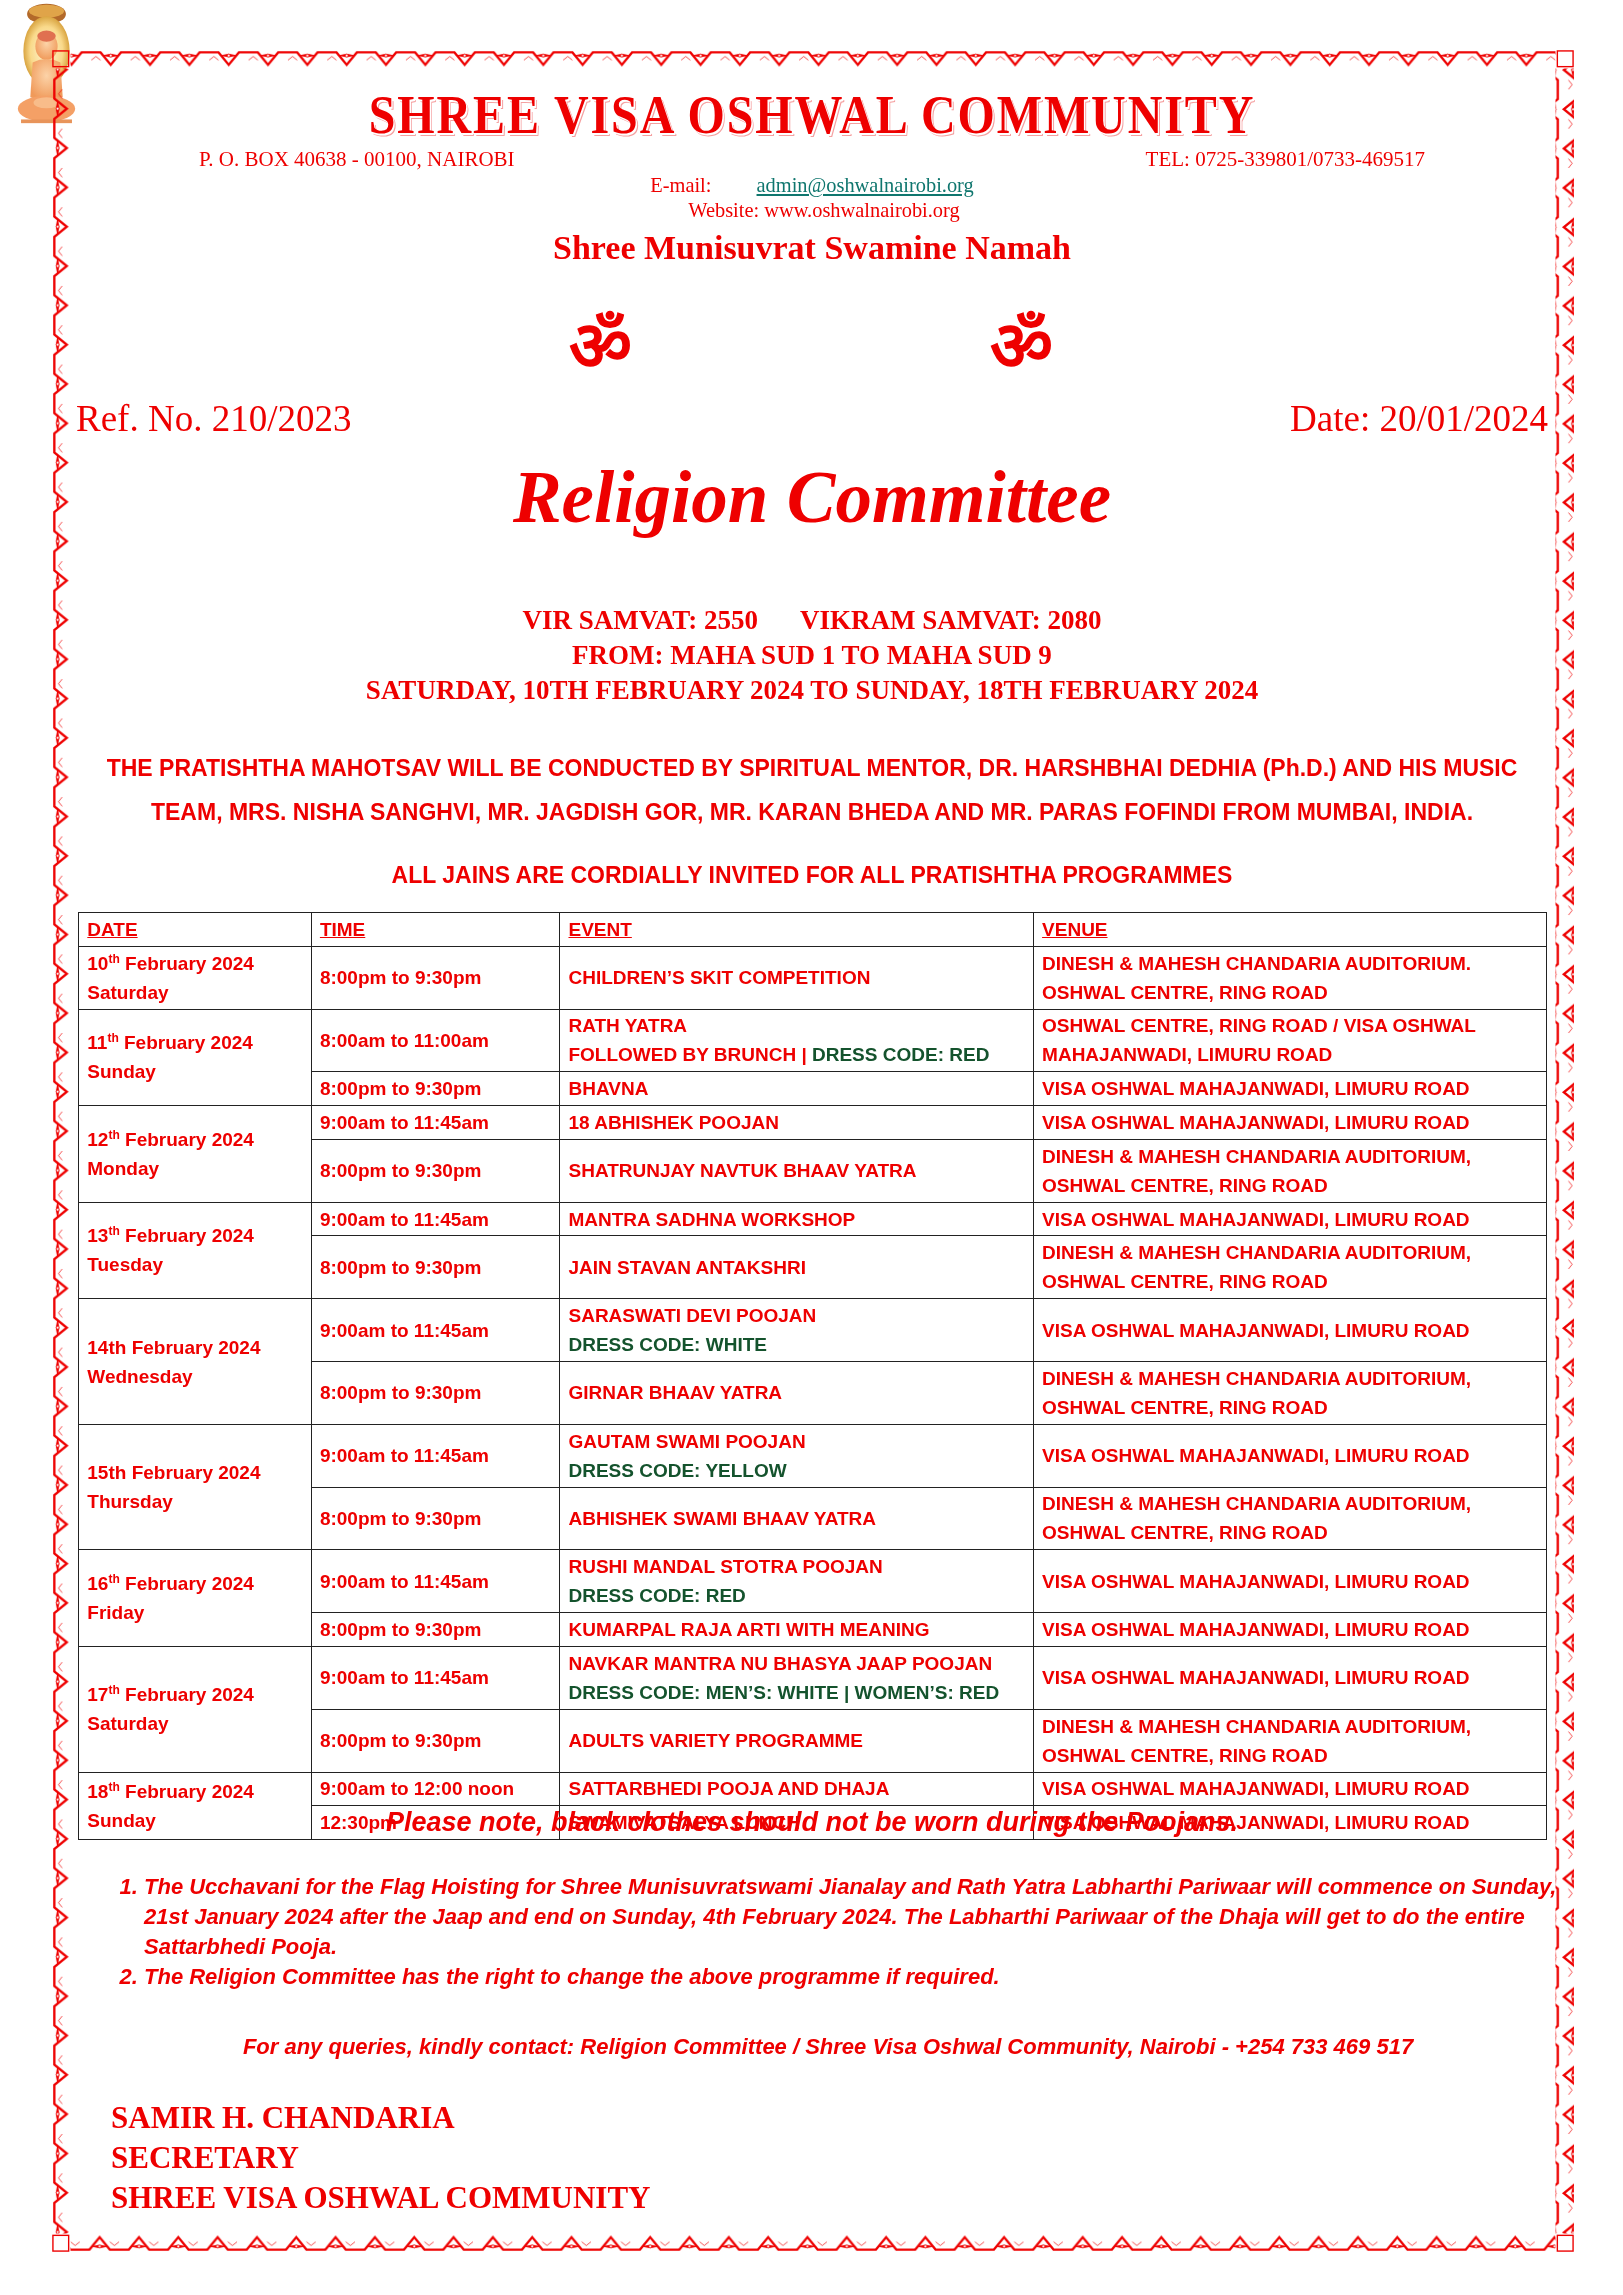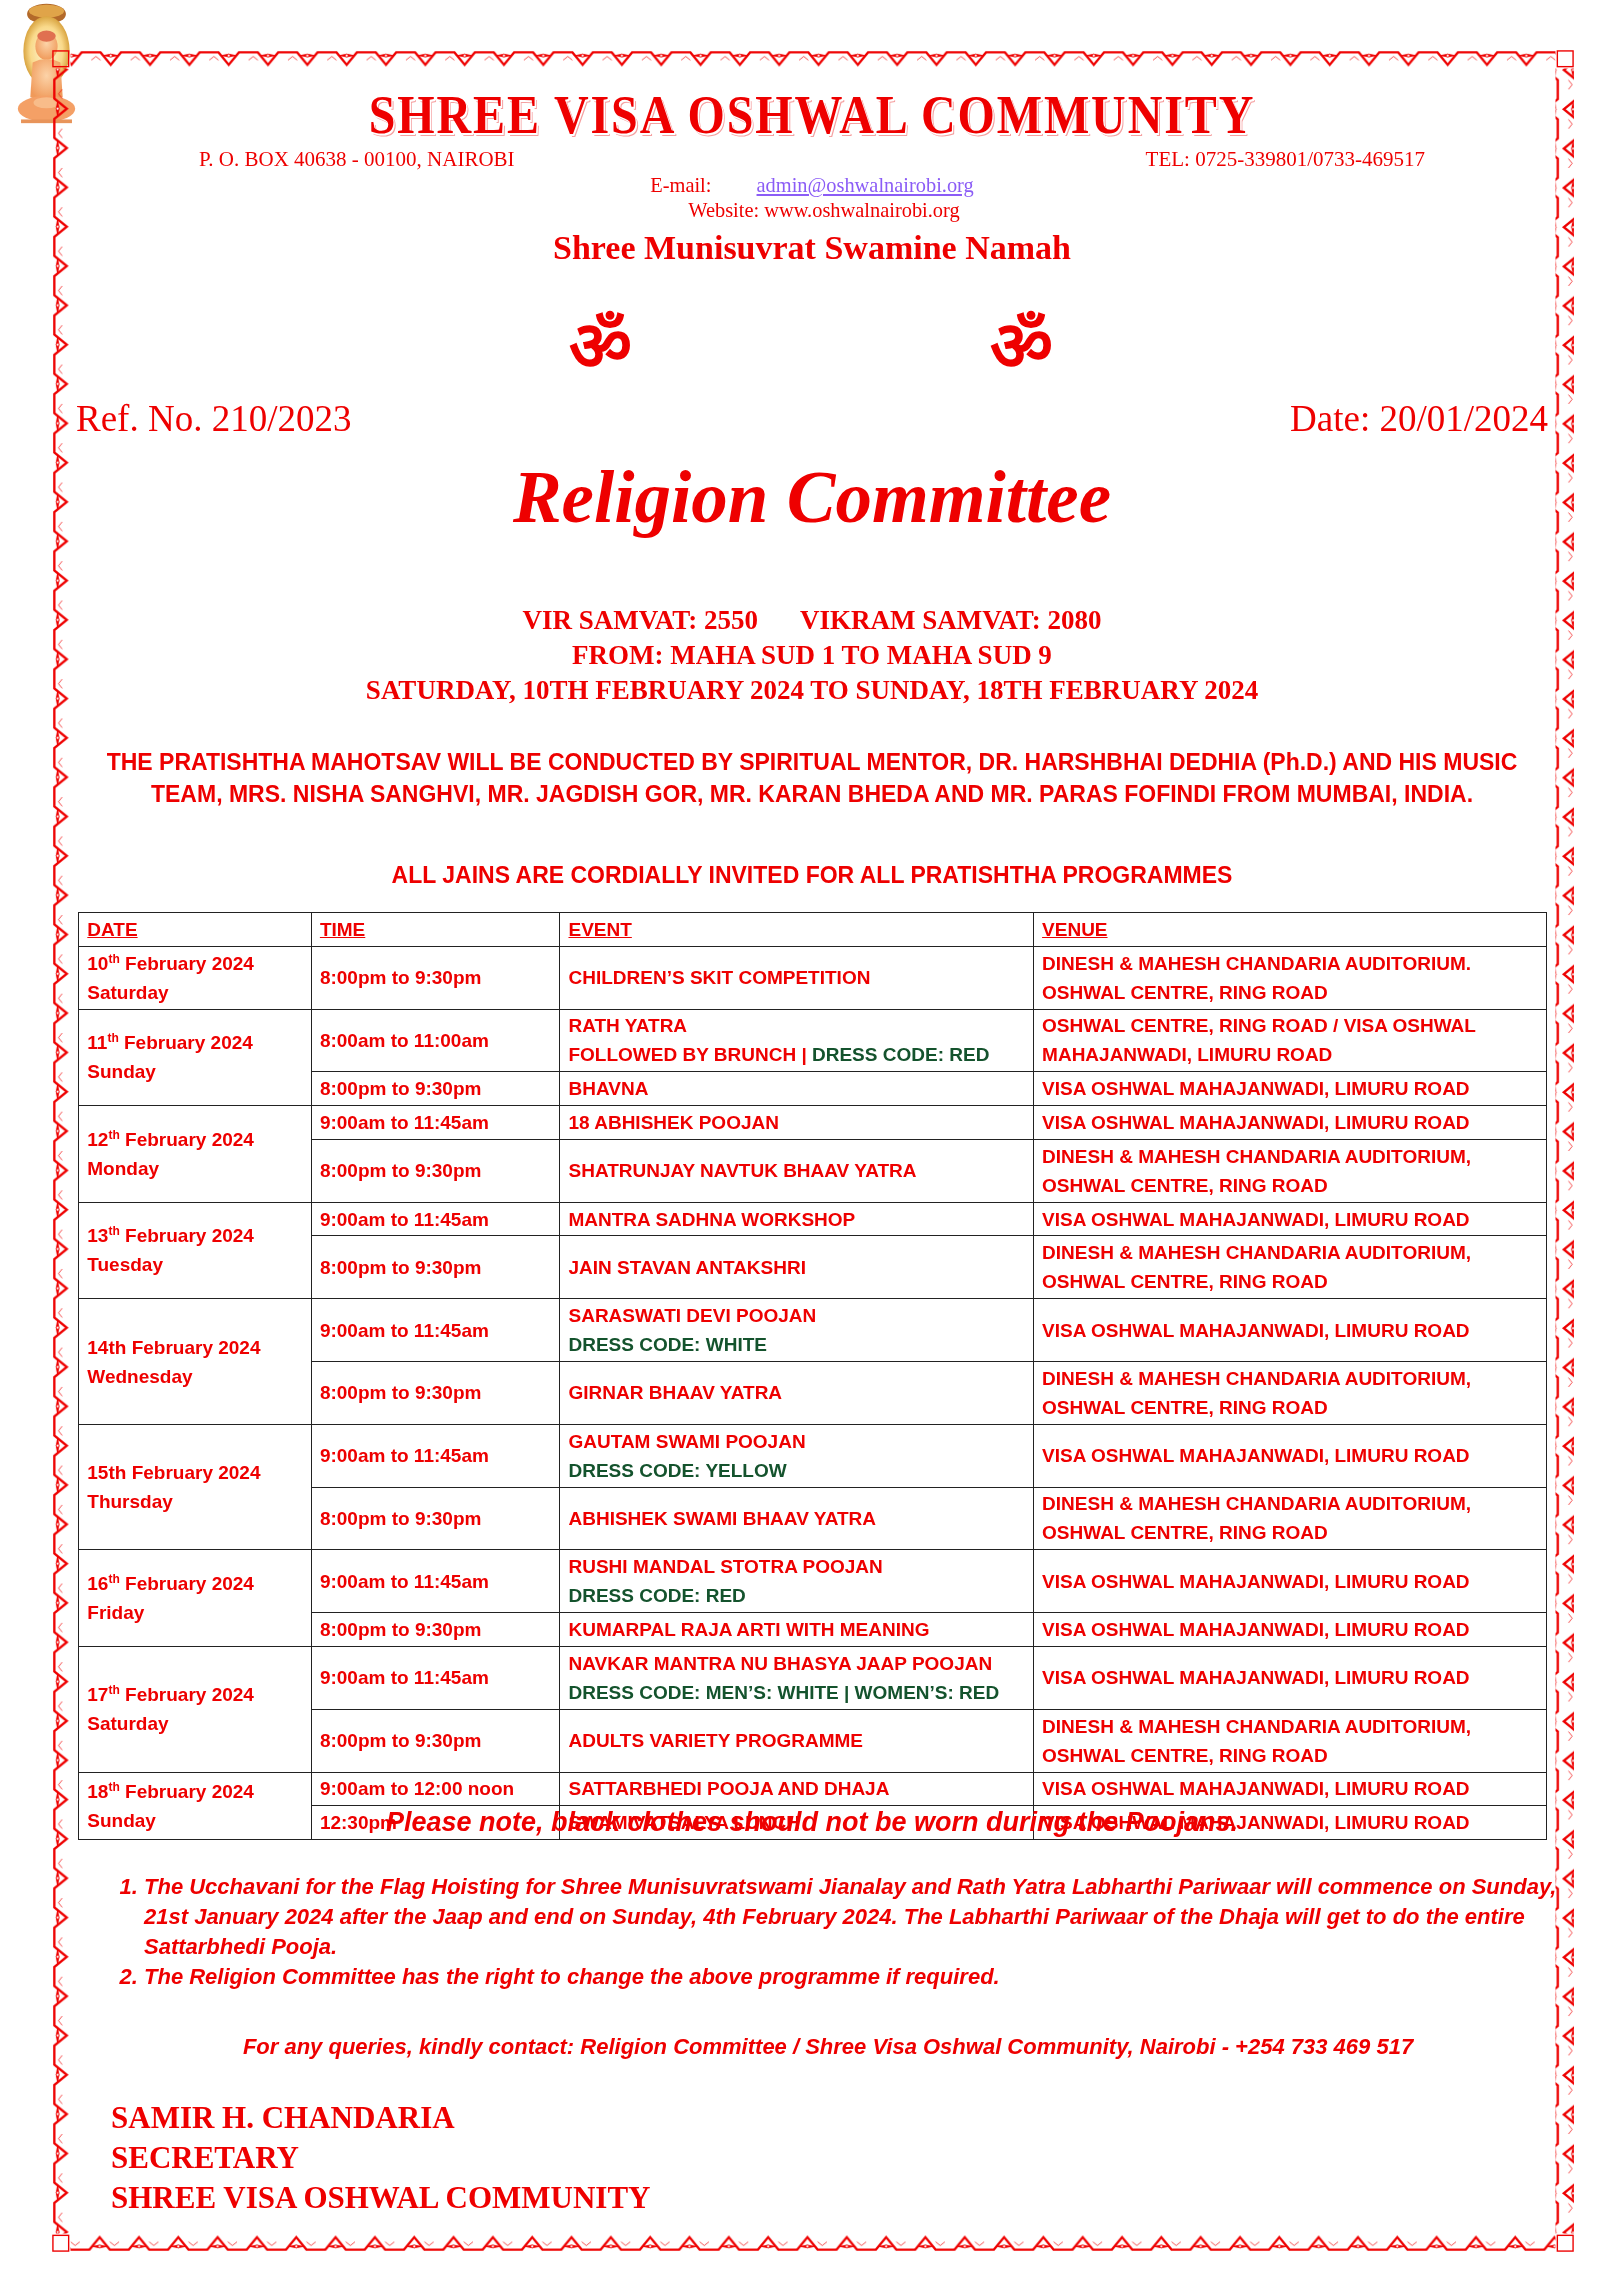--- a/index.html
+++ b/index.html
@@ -8,36 +8,36 @@
   .serif{font-family:"Liberation Serif","DejaVu Serif",serif;}
   .sans{font-family:"Liberation Sans","DejaVu Sans",sans-serif;}
   .center{left:0;width:1624px;text-align:center;}
   
   #frame{position:absolute;left:52px;top:50px;width:1522px;height:2202px;}
   
   #org-title{top:87px;font-size:48px;font-weight:bold;letter-spacing:1.9px;transform:scaleY(1.15);font-family:"Liberation Serif",serif;text-shadow:1.4px 1.4px 0 #fff,2.3px 2.3px 0 #f5a0a0;}
   #po-box{left:199px;top:147px;font-size:21px;}
   #tel{right:199px;top:147px;font-size:21px;}
   #email-line{top:174px;font-size:20.4px;}
-  #email-line a{color:#8b5cf6;text-decoration:underline;margin-left:40px;}
+  #email-line a{color:#0f766e;text-decoration:underline;margin-left:40px;}
   #website-line{top:199px;font-size:20.4px;margin-left:12px;}
   #mantra{top:229px;font-size:34px;font-weight:bold;}
   .om{top:296px;font-size:69px;font-weight:bold;color:#ee0000;font-family:"DejaVu Sans",sans-serif;}
   #om-left{left:569px;}
   #om-right{left:990px;}
   #deity{left:763px;top:271px;width:93px;height:125px;}
   #ref-no{left:76px;top:397px;font-size:37px;}
   #date{right:76px;top:397px;font-size:37px;}
   #committee{top:456px;font-size:73px;font-weight:bold;font-style:italic;}
   #subtitle{top:537px;font-size:33px;font-weight:bold;font-style:italic;}
   #samvat{top:605px;font-size:27px;font-weight:bold;}
   #samvat .gap{display:inline-block;width:42px;}
   #tithi{top:640px;font-size:27px;font-weight:bold;}
   #daterange{top:675px;font-size:27px;font-weight:bold;}
-  #intro{top:746px;left:83px;width:1458px;text-align:center;font-size:23px;font-weight:bold;line-height:32px;}
+  #intro{top:746px;left:83px;width:1458px;text-align:center;font-size:23px;font-weight:bold;line-height:44px;}
   #invite{top:862px;font-size:23px;font-weight:bold;}
   
   #schedule{position:absolute;left:78px;top:912px;width:1469px;border-collapse:collapse;font-family:"Liberation Sans","DejaVu Sans",sans-serif;font-weight:bold;font-size:19px;color:#ee0000;}
   #schedule td,#schedule th{border:1.4px solid #222;padding:1.9px 8.3px;vertical-align:middle;text-align:left;line-height:29px;}
   #schedule th{font-weight:bold;text-decoration:underline;height:28px;}
   .col-date{width:215px;}
   .col-time{width:231px;}
   .col-event{width:456px;}
   .blue{color:#14532d;}
   .sup{font-size:12px;vertical-align:super;line-height:0;}

